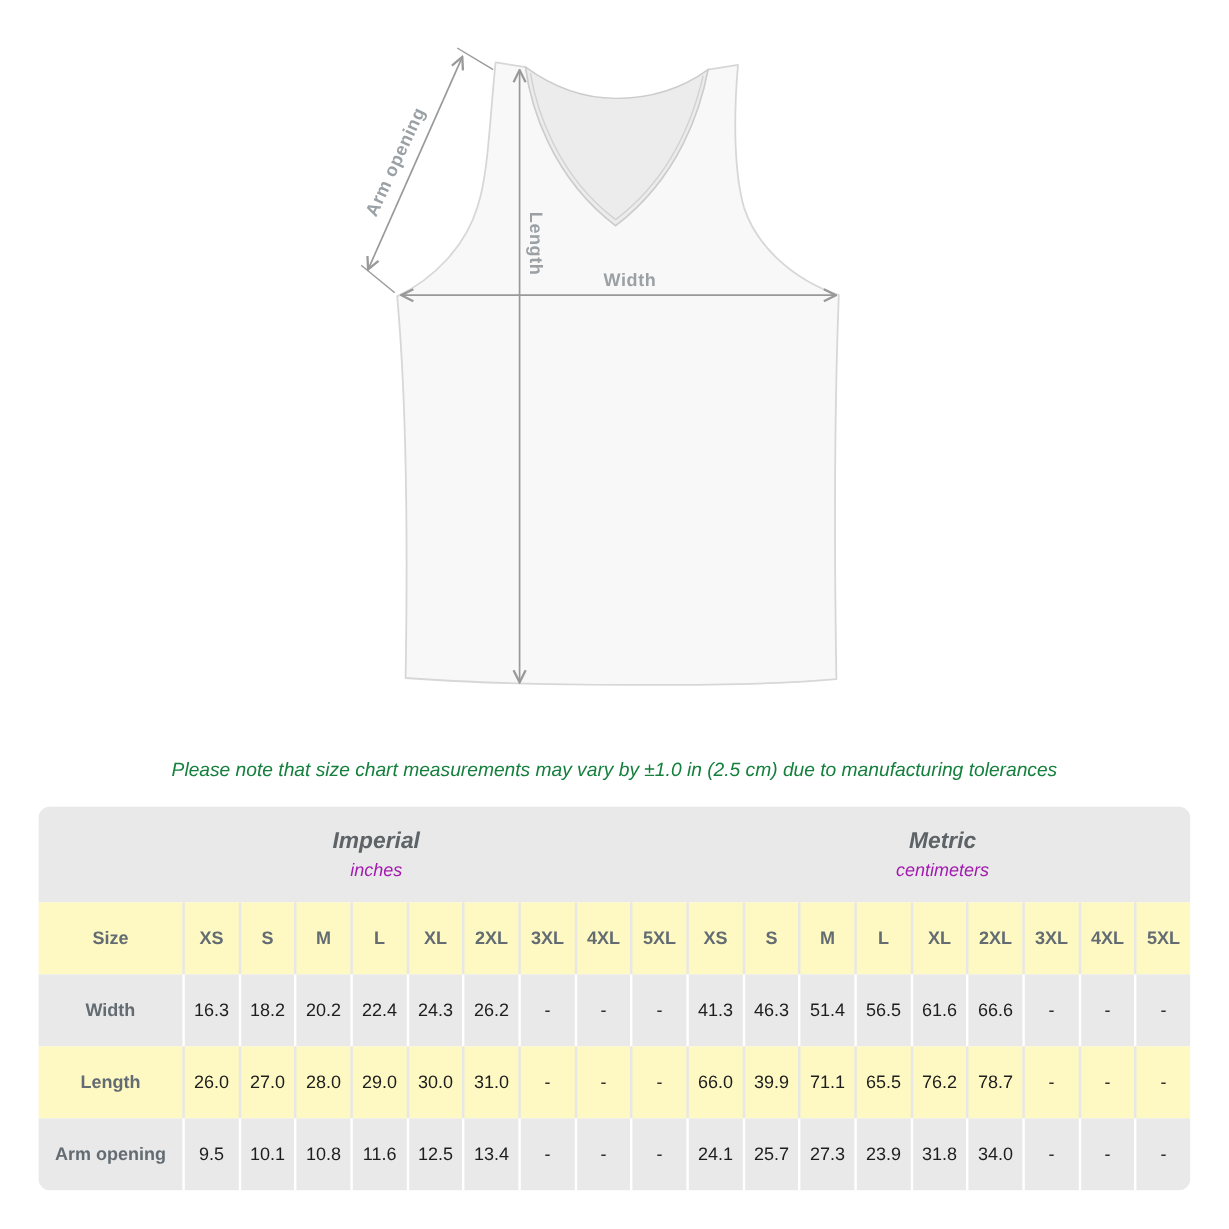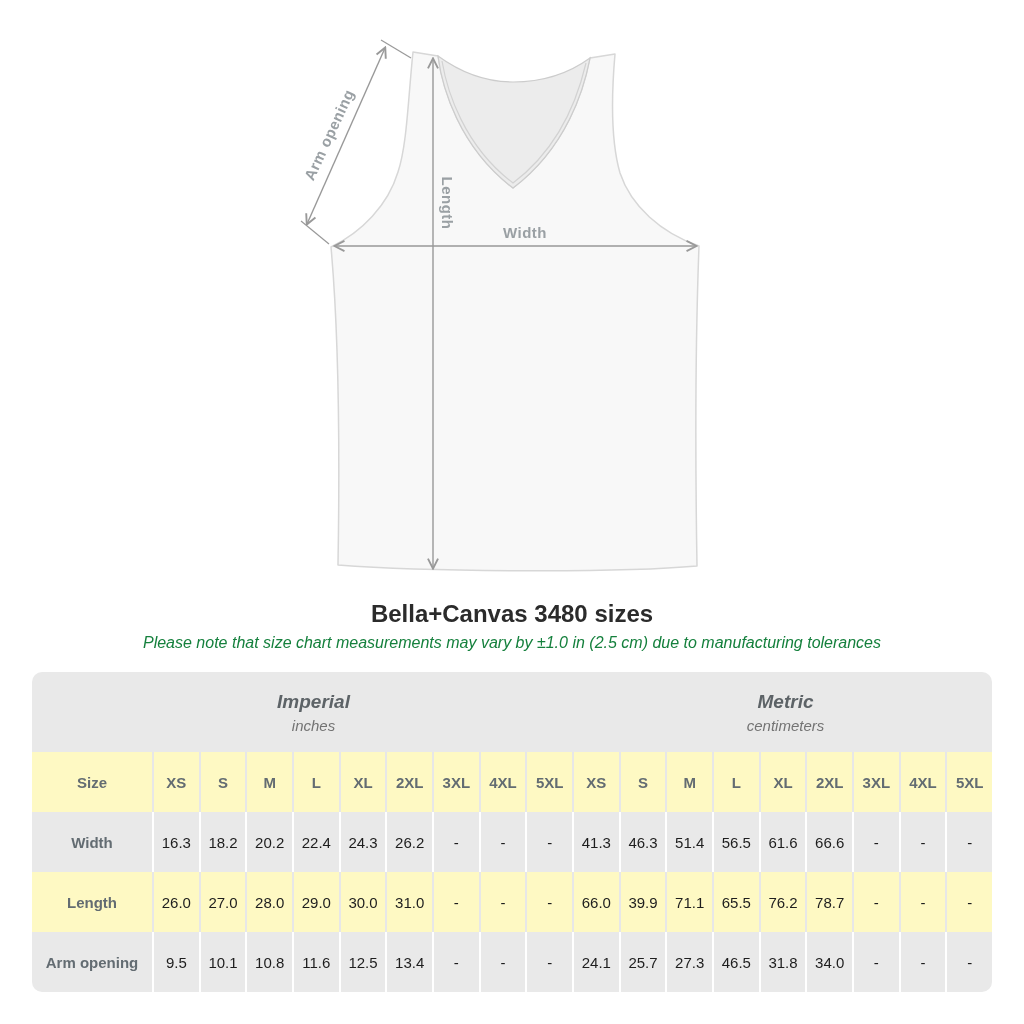--- a/index.html
+++ b/index.html
@@ -13,21 +13,21 @@
          font-size:24px;font-weight:bold;color:#2b2b2b;}
   .subtitle{position:absolute;top:634px;left:0;width:100%;text-align:center;
             font-style:italic;font-size:16px;color:#15803d;}
   
   .size-table{position:absolute;left:32px;top:672px;width:960px;border-radius:10px;overflow:hidden;}
   .unit-row{display:flex;height:80px;background:#e9e9e9;}
   .unit-cell{display:flex;flex-direction:column;align-items:center;justify-content:center;}
   .unit-cell.imperial{width:540px;padding-left:16px;}
   .unit-cell.metric{width:420px;}
   .unit-name{font-size:19px;font-weight:bold;font-style:italic;color:#5d6367;}
-  .unit-sub{font-size:15px;font-style:italic;color:#737373;margin-top:4px;}
+  .unit-sub{font-size:15px;font-style:italic;color:#a21caf;margin-top:4px;}
   .grid-row{display:grid;grid-template-columns:120px repeat(18,1fr);height:60px;}
   .grid-row.white{background:#fef9c3;}
   .grid-row.gray{background:#e9e9e9;}
   .cell{display:flex;align-items:center;justify-content:center;
         font-size:15px;color:#1e1e1e;white-space:nowrap;}
   .cell.bold{font-weight:bold;color:#636c72;}
   .grid-row .cell + .cell{border-left:2px solid #e7e7e7;}
   .grid-row.gray .cell + .cell{border-left-color:#ffffff;}
 </style>
 </head>
@@ -67,21 +67,20 @@
 
     <line x1="45" y1="221" x2="406" y2="221" stroke="#999999" stroke-width="1.4" marker-start="url(#ah)" marker-end="url(#ah)"></line>
     <text class="dim-label" x="235" y="213" text-anchor="middle">Width</text>
 
     <line x1="95" y1="23" x2="17" y2="199" stroke="#999999" stroke-width="1.4" marker-start="url(#ah)" marker-end="url(#ah)"></line>
     <line x1="91" y1="15" x2="121" y2="33" stroke="#999999" stroke-width="1.2"></line>
     <line x1="11" y1="196" x2="39" y2="219" stroke="#999999" stroke-width="1.2"></line>
     <text class="dim-label" transform="translate(44,112) rotate(-65)" text-anchor="middle">Arm opening</text>
   </svg>
 
-  <div class="title">Bella+Canvas 3480 sizes</div>
   <div class="subtitle">Please note that size chart measurements may vary by ±1.0 in (2.5 cm) due to manufacturing tolerances</div>
 
   <div class="size-table">
     <div class="unit-row">
       <div class="unit-cell imperial">
         <div class="unit-name">Imperial</div>
         <div class="unit-sub">inches</div>
       </div>
       <div class="unit-cell metric">
         <div class="unit-name">Metric</div>
@@ -159,21 +158,21 @@
         <div class="cell">10.8</div>
         <div class="cell">11.6</div>
         <div class="cell">12.5</div>
         <div class="cell">13.4</div>
         <div class="cell">-</div>
         <div class="cell">-</div>
         <div class="cell">-</div>
         <div class="cell">24.1</div>
         <div class="cell">25.7</div>
         <div class="cell">27.3</div>
-        <div class="cell">46.5</div>
+        <div class="cell">23.9</div>
         <div class="cell">31.8</div>
         <div class="cell">34.0</div>
         <div class="cell">-</div>
         <div class="cell">-</div>
         <div class="cell">-</div>
       </div>
     </div>
 
 </div>
 

